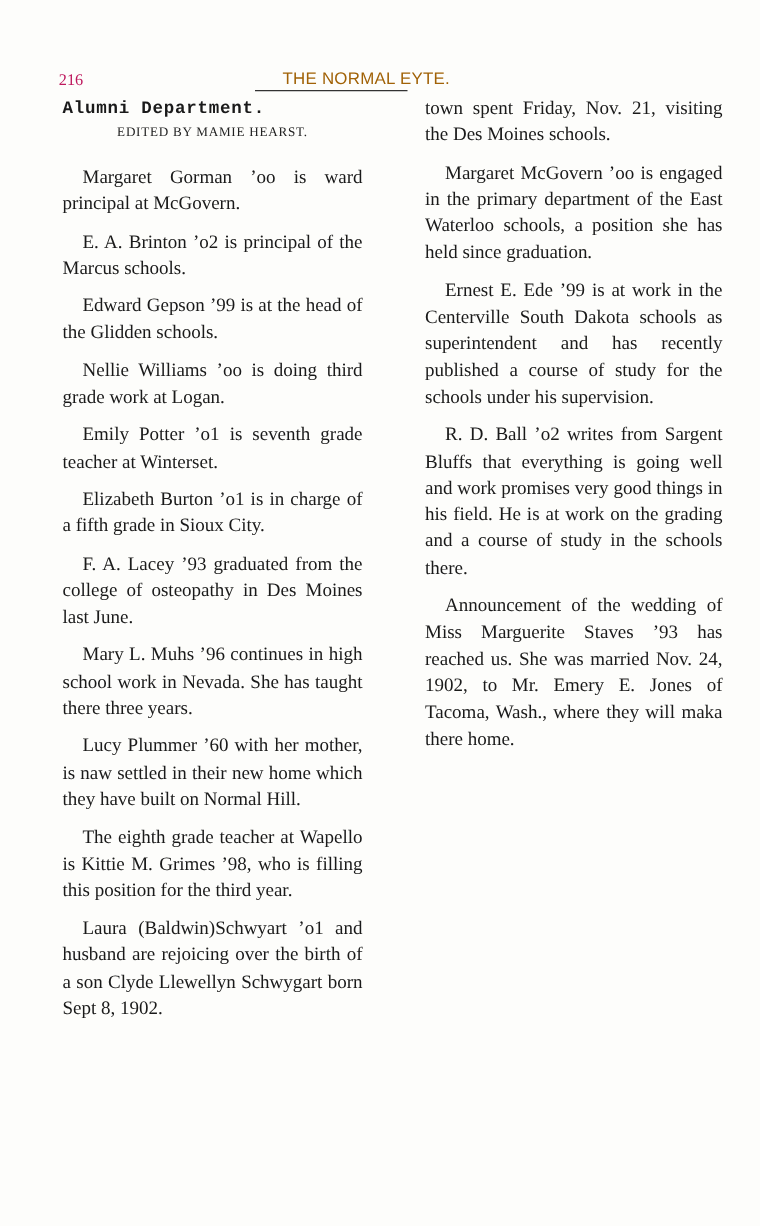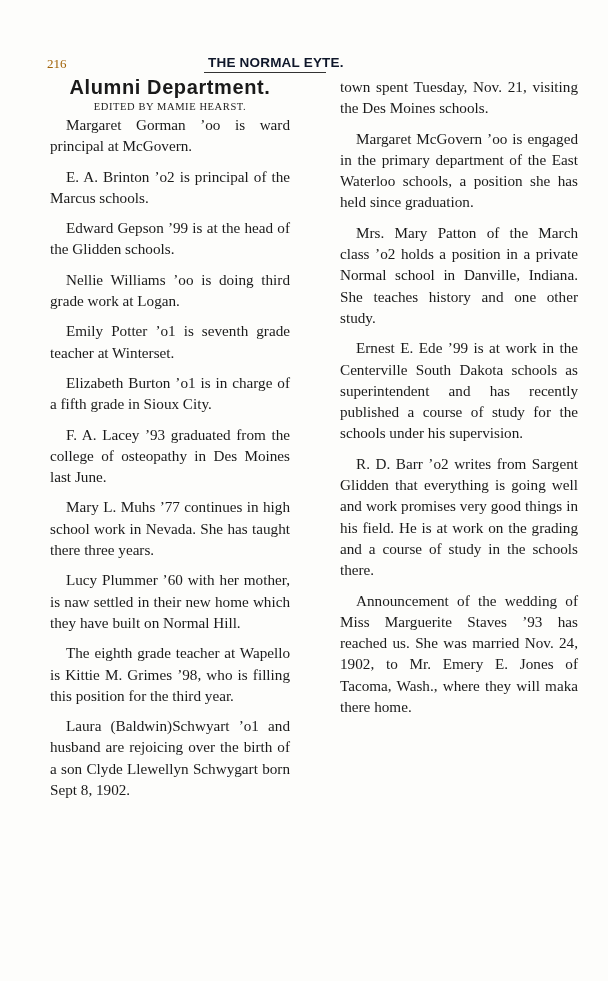--- a/index.html
+++ b/index.html
@@ -5,54 +5,53 @@
     html, body { margin: 0; padding: 0; }
     body {
       width: 608px; height: 981px; overflow: hidden;
       background: #fdfdfb;
       color: #1a1a1a;
       font-family: "Liberation Serif", "DejaVu Serif", serif;
       position: relative;
     }
     .page-number {
       position: absolute; left: 47px; top: 56px;
-      font-size: 13px; color: #a16207;
+      font-size: 13px; color: #be185d;
     }
     .running-head {
-      position: absolute; left: 208px; top: 55px;
+      position: absolute; left: 226px; top: 55px;
       width: 112px;
       font-family: "Liberation Sans", "DejaVu Sans", sans-serif;
-      font-weight: bold; font-size: 13.5px; letter-spacing: 0.2px;
-      color: #0f172a; white-space: nowrap;
+      font-weight: normal; font-size: 13.5px; letter-spacing: 0.2px;
+      color: #a16207; white-space: nowrap;
       padding-bottom: 2px;
     }
     .running-head-rule {
       position: absolute; left: 204px; top: 72px; width: 122px;
       border-top: 1px solid #333;
     }
     .column {
       position: absolute; top: 76px;
       font-size: 15.2px; line-height: 21.3px;
       text-align: justify;
     }
     .col-left { left: 50px; width: 240px; }
     .col-right { left: 340px; width: 238px; }
     .dept-title {
-      text-align: center;
-      font-family: Liberation Sans, sans-serif;
-      font-weight: bold; font-size: 20px;
+      font-family: Liberation Mono, monospace;
+      font-weight: bold; font-size: 14px;
       letter-spacing: 0.6px;
       margin: 0 0 2px 0;
       line-height: 22px;
     }
     .dept-editor {
       text-align: center;
       font-size: 10.5px; letter-spacing: 0.6px;
       text-transform: uppercase;
-      margin-bottom: 0;
+      margin-bottom: 17px;
       line-height: 14px;
       color: #222;
     }
     .para {
       margin: 0 0 9px 0;
       text-indent: 16px;
       hyphens: manual;
     }
     .para.cont { text-indent: 0; }
     .para:last-child { margin-bottom: 0; }
@@ -68,29 +67,28 @@
   <div class="column col-left">
     <div class="dept-title">Alumni Department.</div>
     <div class="dept-editor">Edited by Mamie Hearst.</div>
     <p class="para">Margaret Gorman ’oo is ward principal at McGovern.</p>
     <p class="para">E. A. Brinton ’o2 is principal of the Marcus schools.</p>
     <p class="para">Edward Gepson ’99 is at the head of the Glidden schools.</p>
     <p class="para">Nellie Williams ’oo is doing third grade work at Logan.</p>
     <p class="para">Emily Potter ’o1 is seventh grade teacher at Winterset.</p>
     <p class="para">Elizabeth Burton ’o1 is in charge of a fifth grade in Sioux City.</p>
     <p class="para">F. A. Lacey ’93 graduated from the college of osteopathy in Des Moines last June.</p>
-    <p class="para">Mary L. Muhs ’77 continues in high school work in Nevada. She has taught there three years.</p>
+    <p class="para">Mary L. Muhs ’96 continues in high school work in Nevada. She has taught there three years.</p>
     <p class="para">Lucy Plummer ’60 with her mother, is naw settled in their new home which they have built on Normal Hill.</p>
     <p class="para">The eighth grade teacher at Wapello is Kittie M. Grimes ’98, who is filling this position for the third year.</p>
     <p class="para">Laura (Baldwin)Schwyart ’o1 and husband are rejoicing over the birth of a son Clyde Llewellyn Schwygart born Sept 8, 1902.</p>
 
   </div>
 
   <div class="column col-right">
-    <p class="para cont">town spent Tuesday, Nov. 21, visiting the Des Moines schools.</p>
+    <p class="para cont">town spent Friday, Nov. 21, visiting the Des Moines schools.</p>
     <p class="para">Margaret McGovern ’oo is engaged in the primary department of the East Waterloo schools, a position she has held since graduation.</p>
-    <p class="para">Mrs. Mary Patton of the March class ’o2 holds a position in a private Normal school in Danville, Indiana. She teaches history and one other study.</p>
     <p class="para">Ernest E. Ede ’99 is at work in the Centerville South Dakota schools as superintendent and has recently published a course of study for the schools under his supervision.</p>
-    <p class="para">R. D. Barr ’o2 writes from Sargent Glidden that everything is going well and work promises very good things in his field. He is at work on the grading and a course of study in the schools there.</p>
+    <p class="para">R. D. Ball ’o2 writes from Sargent Bluffs that everything is going well and work promises very good things in his field. He is at work on the grading and a course of study in the schools there.</p>
     <p class="para">Announcement of the wedding of Miss Marguerite Staves ’93 has reached us. She was married Nov. 24, 1902, to Mr. Emery E. Jones of Tacoma, Wash., where they will maka there home.</p>
 
   </div>
 </div>
 
 </body></html>

